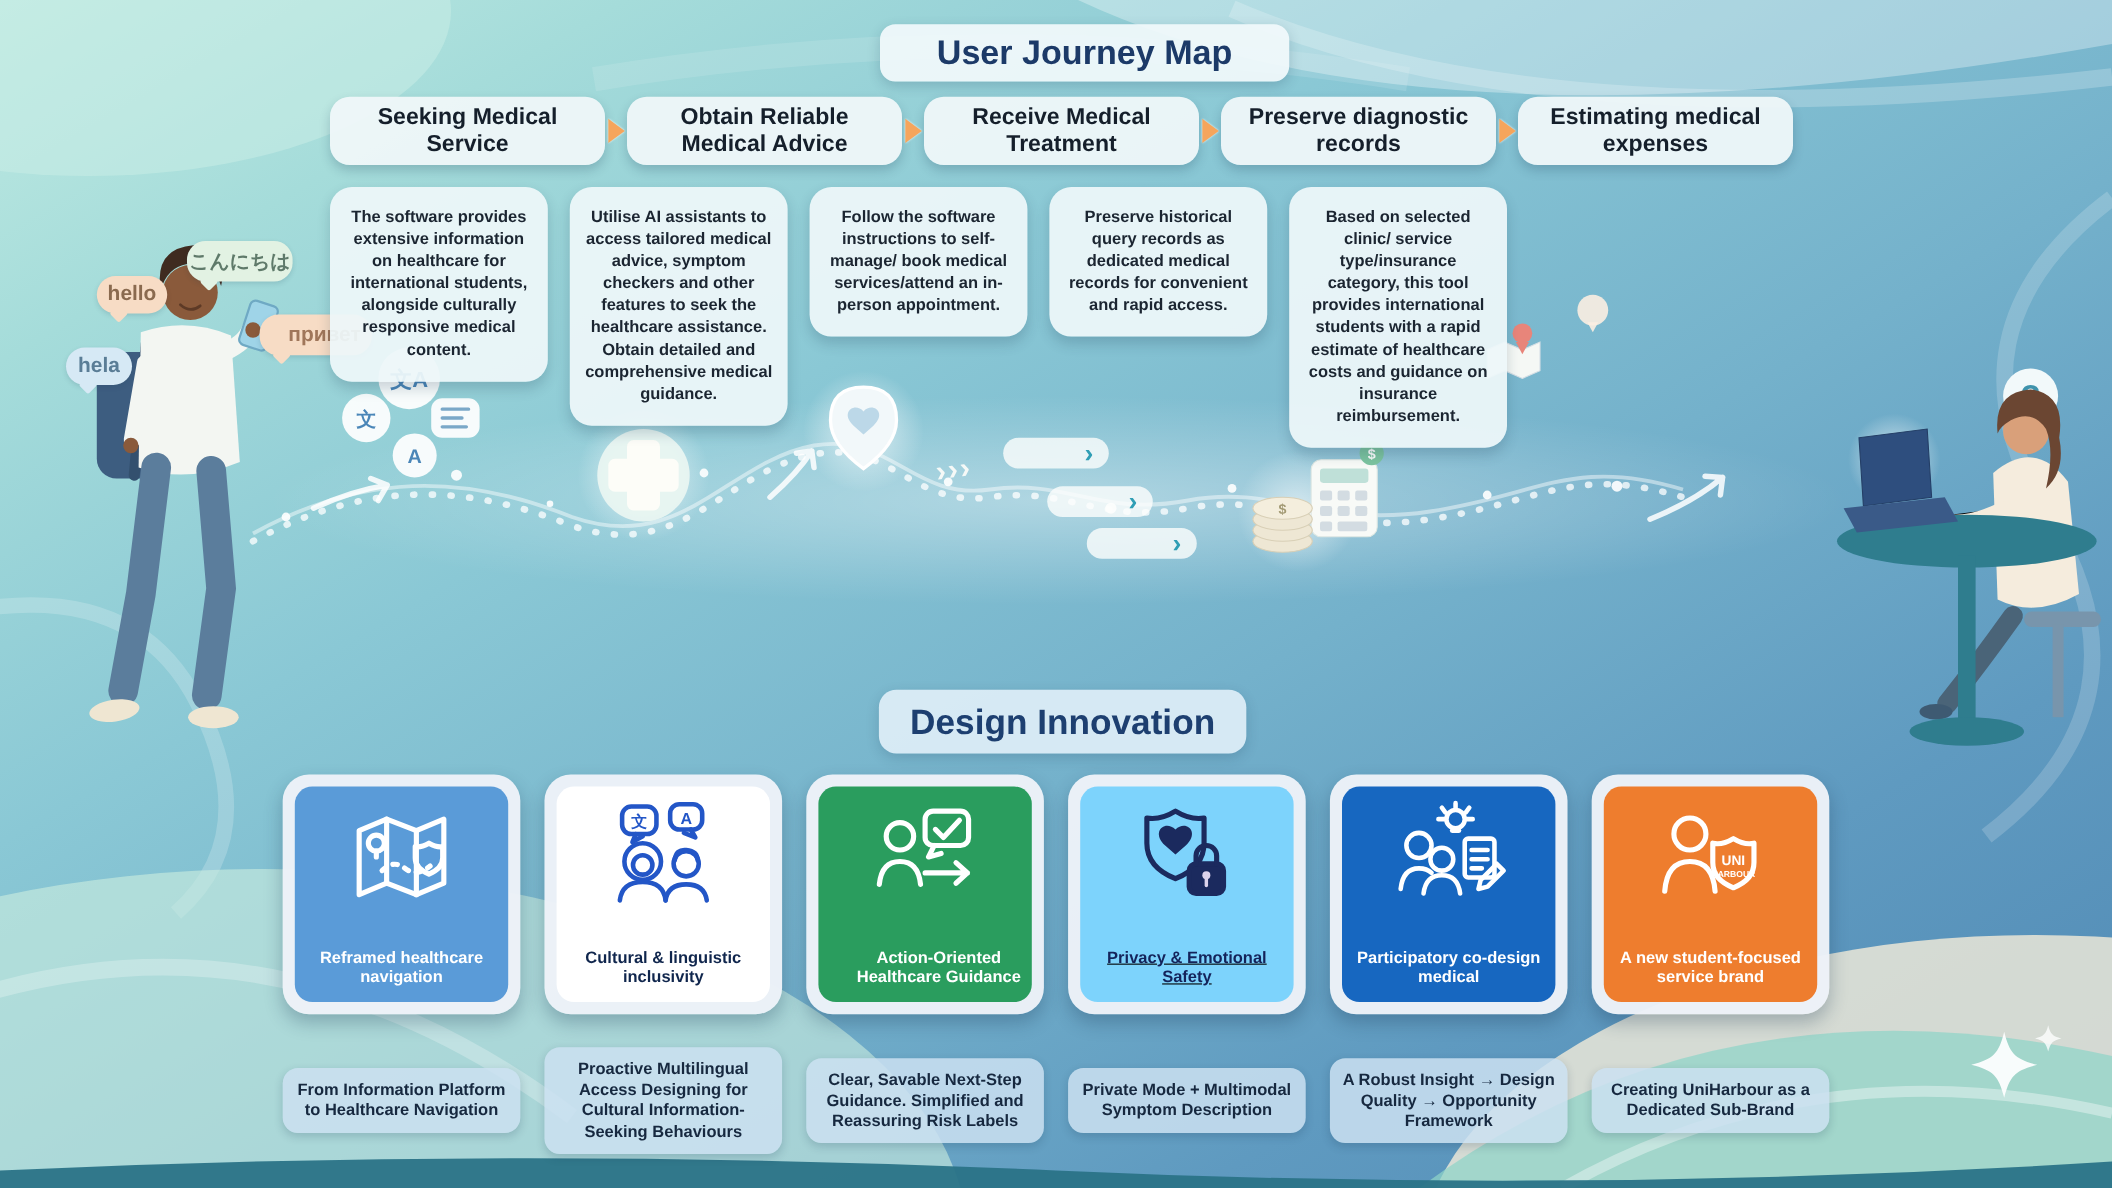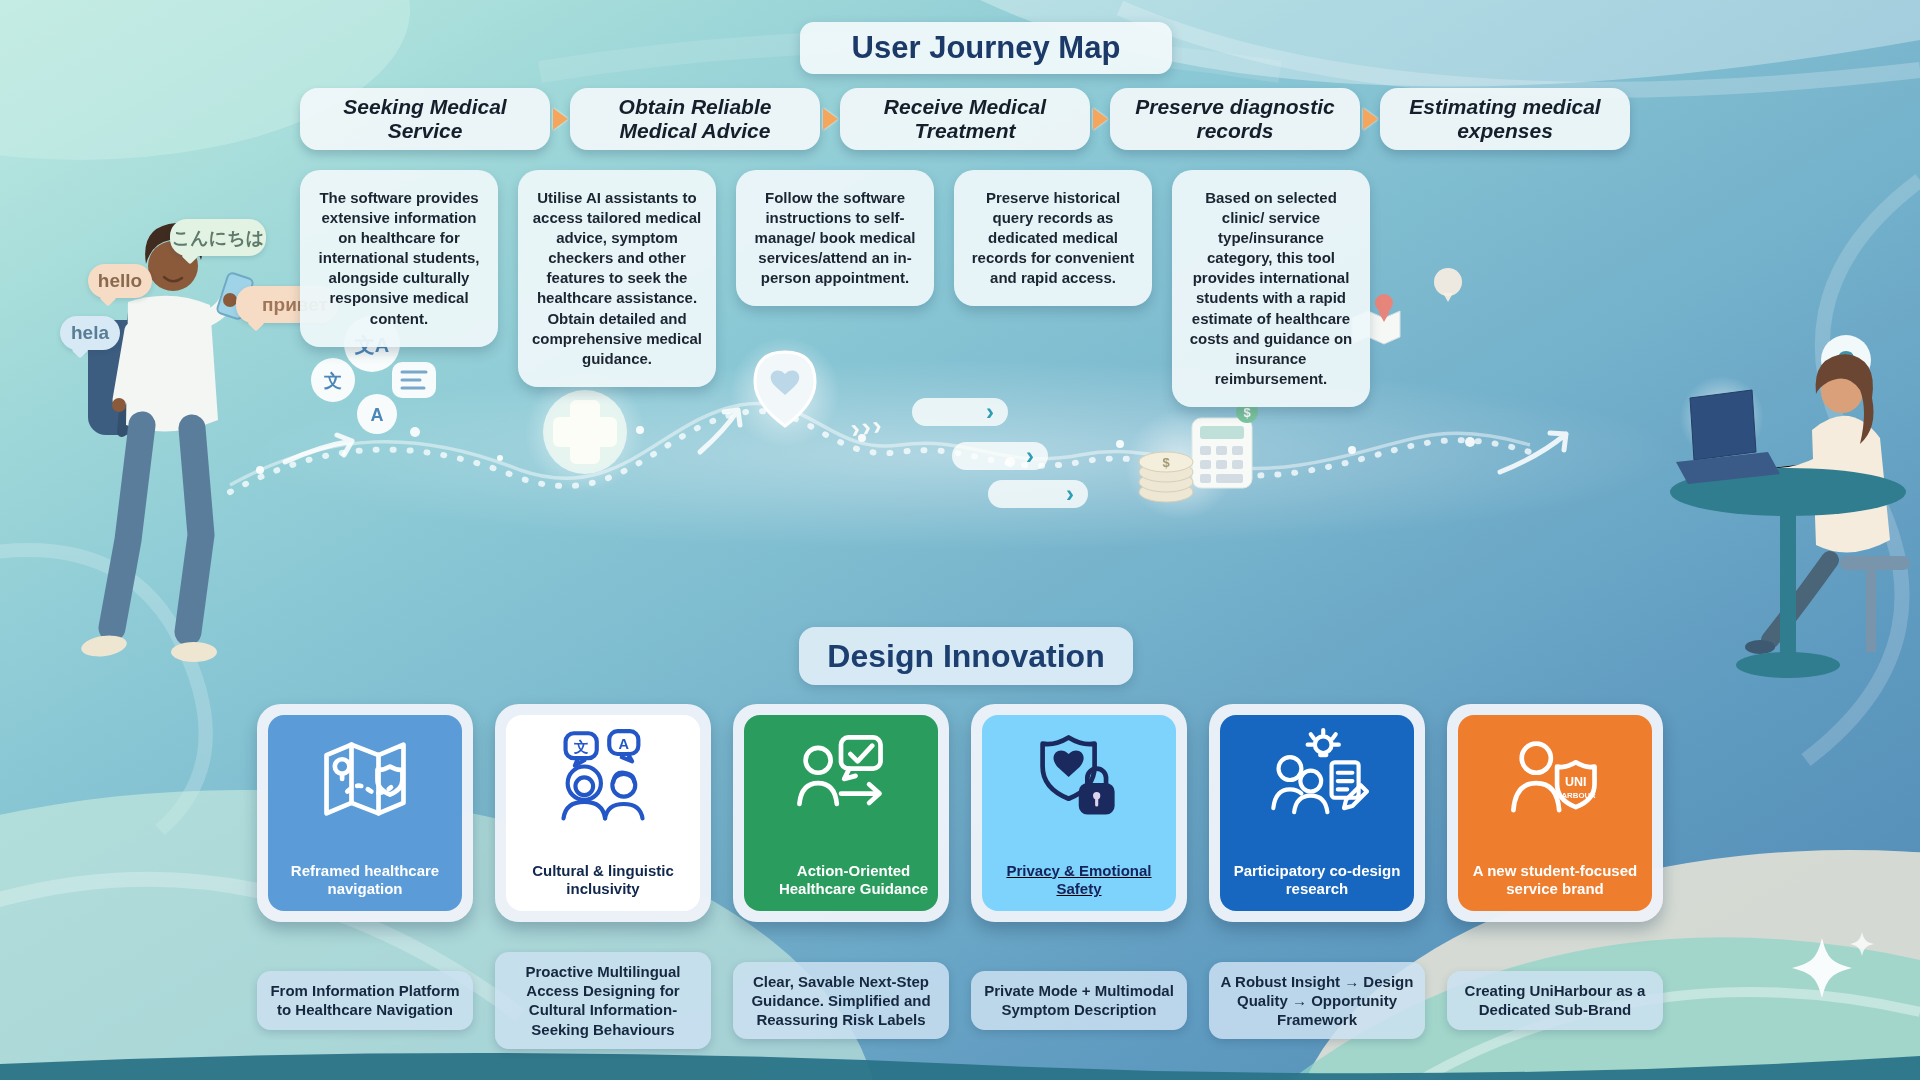--- a/index.html
+++ b/index.html
@@ -5,21 +5,21 @@
   html,body{margin:0;padding:0;background:#4f86ae;}
   .stage-root{position:relative;width:1920px;height:1080px;overflow:hidden;
     font-family:"Liberation Sans",sans-serif;
     background:linear-gradient(150deg,#bfeae2 0%,#a5dcda 15%,#8ac8d5 35%,#74b1cb 58%,#5f9ac0 78%,#5089b4 100%);}
   svg.decor{position:absolute;left:0;top:0;z-index:1;}
   .title-pill{position:absolute;z-index:3;left:800px;top:22px;width:372px;height:52px;
     background:rgba(241,249,251,.93);border-radius:14px;display:flex;align-items:center;justify-content:center;
     font-size:31px;font-weight:bold;color:#1c3a68;box-shadow:0 4px 12px rgba(20,50,80,.2);}
   .journey-row{position:absolute;z-index:3;left:300px;top:88px;display:flex;align-items:stretch;}
   .stage-cell{width:250px;background:rgba(239,247,249,.95);border-radius:18px;display:flex;align-items:center;
-    justify-content:center;text-align:center;padding:18px 14px;box-sizing:border-box;font-style:italic;font-weight:bold;
+    justify-content:center;text-align:center;padding:18px 14px;box-sizing:border-box;font-weight:bold;
     font-size:21px;line-height:1.15;color:#151f2b;height:62px;box-shadow:0 5px 10px rgba(25,55,80,.22);}
   .arrow-cell{width:20px;display:flex;align-items:center;justify-content:center;}
   .tri{width:0;height:0;border-left:15px solid #f5a55c;border-top:11px solid transparent;border-bottom:11px solid transparent;
     filter:drop-shadow(0 0 1px rgba(255,255,255,.9));}
   .desc-row{position:absolute;z-index:3;left:300px;top:170px;display:flex;align-items:flex-start;}
   .desc-cell{width:198px;background:rgba(237,246,249,.94);border-radius:20px;padding:18px 13px;box-sizing:border-box;
     text-align:center;font-size:15px;font-weight:600;line-height:1.34;color:#1b2531;box-shadow:0 6px 12px rgba(25,55,80,.2);}
   .desc-spacer{width:20px;}
   .design-pill{position:absolute;z-index:3;left:799px;top:627px;width:334px;height:58px;background:rgba(222,238,247,.92);
     border-radius:16px;display:flex;align-items:center;justify-content:center;font-size:32px;font-weight:bold;color:#1d3f70;
@@ -40,21 +40,21 @@
   .captions-row{position:absolute;z-index:3;left:257px;top:952px;display:flex;gap:22px;align-items:center;}
   .caption{width:216px;box-sizing:border-box;background:rgba(203,224,241,.85);border-radius:14px;padding:10px 9px;
     text-align:center;font-size:15px;font-weight:bold;line-height:1.28;color:#16283f;box-shadow:0 3px 8px rgba(20,50,80,.18);}
   .bubble{position:absolute;z-index:2;border-radius:17px;display:flex;align-items:center;justify-content:center;
     font-size:19px;font-weight:600;box-shadow:0 2px 5px rgba(30,60,80,.15);}
   .bubble::after{content:"";position:absolute;bottom:-6px;left:14px;width:12px;height:12px;background:inherit;
     transform:rotate(45deg);border-radius:2px;z-index:-1;}
   .bubble-peach{background:#f7dcc5;}
   .bubble-green{background:#e2f2e3;}
   .bubble-blue{background:#d6e9f5;}
-  #b-hello{left:88px;top:264px;width:64px;height:34px;color:#8a6a4f;}
+  #b-hello{left:88px;top:251px;width:64px;height:34px;color:#8a6a4f;}
   #b-konnichiwa{left:170px;top:219px;width:96px;height:37px;color:#5f7a6a;font-size:18px;}
   #b-privet{left:236px;top:286px;width:86px;height:37px;color:#a0765a;padding-left:16px;}
   #b-hela{left:60px;top:316px;width:60px;height:34px;color:#5a7d96;}
 </style>
 </head>
 <body>
 
 <div class="stage-root">
 
   <svg class="decor" width="1920" height="1080" viewBox="0 0 1920 1080">
@@ -333,21 +333,21 @@
             <path d="M53,27 h6"></path>
           <path d="M56,3 v4 M44,7 l3,4 M68,7 l-3,4 M41,17 h5 M66,17 h5"></path>
           <circle cx="24" cy="40" r="11"></circle>
             <path d="M8,78 q2,-18 16,-18 q7,0 11,4"></path>
           <circle cx="44" cy="52" r="10"></circle>
             <path d="M28,82 q2,-16 16,-16 q14,0 16,16"></path>
           <rect x="64" y="34" width="26" height="34" rx="3"></rect>
           <path d="M70,44 h14 M70,52 h14 M70,60 h9"></path>
           <path d="M78,70 l14,-14 l6,6 l-14,14 l-8,2 Z"></path>
         </svg>
-        <div class="tile-label">Participatory co-design research</div>
+        <div class="tile-label">Participatory co-design medical</div>
       </div>
     </div>
 
     <div class="card">
       <div class="tile tile-orange">
         <svg class="icon" width="104" height="104" viewBox="0 0 100 100" fill="none" stroke="#ffffff" stroke-width="4.5" stroke-linecap="round" stroke-linejoin="round">
           <circle cx="32" cy="30" r="14"></circle>
           <path d="M10,80 q2,-26 22,-26 q20,0 22,26"></path>
           <path d="M70,34 q10,6 18,4 v17 q0,15 -18,22 q-18,-7 -18,-22 V38 q8,2 18,-4 Z"></path>
           <text x="70" y="57" text-anchor="middle" font-size="12" font-weight="bold" fill="#ffffff" stroke="none" font-family="Liberation Sans, sans-serif">UNI</text>

